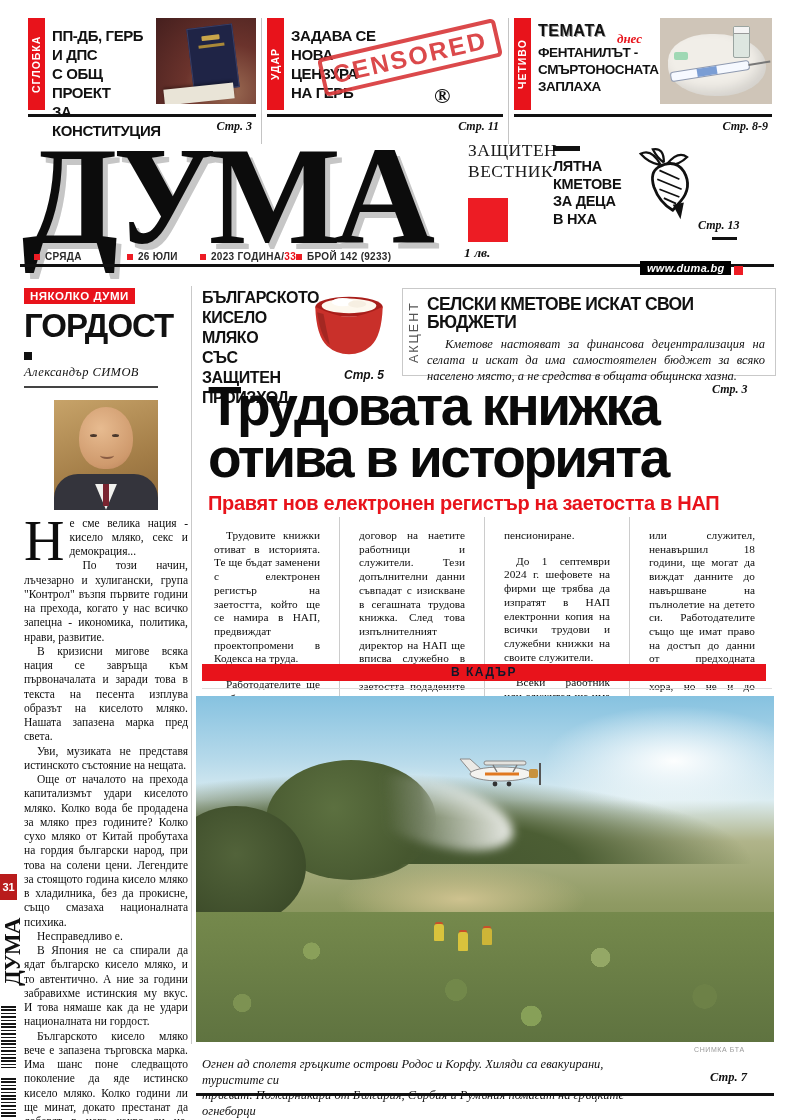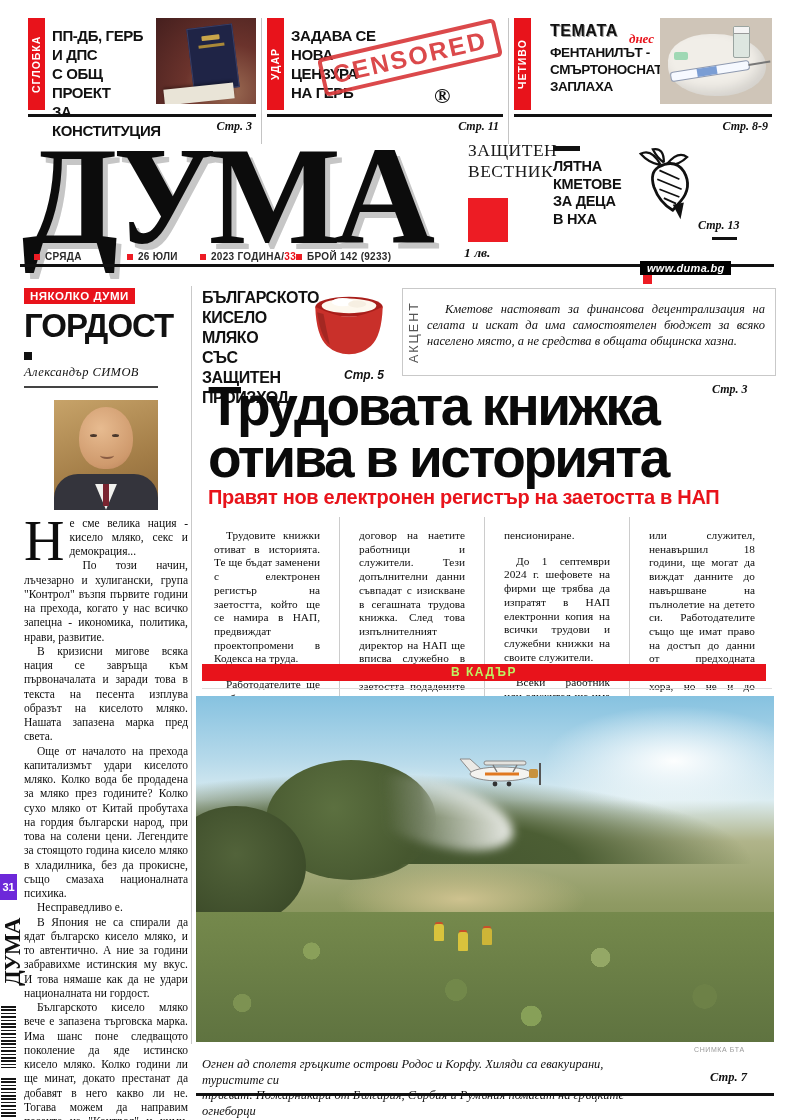--- a/index.html
+++ b/index.html
@@ -56,21 +56,21 @@
   .carrot{position:absolute;left:628px;top:146px;width:74px;height:82px;}
   .promo-ref{position:absolute;left:698px;top:218px;font-family:"Liberation Serif",serif;
       font-style:italic;font-weight:bold;font-size:12px;}
   .promo-ref-rule{position:absolute;left:712px;top:237px;width:25px;height:3px;background:#111;}
   .d-item{position:absolute;top:251px;font-size:10px;font-weight:bold;color:#2b2b2b;letter-spacing:.3px;}
   .d-item::before{content:"";display:inline-block;width:6px;height:6px;background:#ed1c24;margin-right:5px;}
   .d-red{color:#e8131b;}
   .price{position:absolute;left:464px;top:245px;font-family:"Liberation Serif",serif;
       font-style:italic;font-weight:bold;font-size:13.5px;}
   .main-rule{position:absolute;left:20px;top:264px;width:754px;height:3px;background:#111;}
-  .site{position:absolute;left:640px;top:261px;display:flex;align-items:flex-start;flex-direction:column;}
+  .site{position:absolute;left:640px;top:261px;display:flex;align-items:flex-end;}
   .site .pill{background:#000;color:#fff;font-weight:bold;font-style:italic;font-size:11px;
       padding:1px 7px;letter-spacing:.3px;}
   .site .sq{width:9px;height:9px;background:#ed1c24;margin-left:3px;}
   
   .op{position:absolute;left:24px;top:286px;width:164px;}
   .rubric{display:inline-block;background:#e8131b;color:#fff;font-weight:bold;font-size:11.5px;
       letter-spacing:.5px;padding:2px 6px;}
   .op-title{font-size:33px;font-weight:bold;letter-spacing:-1px;line-height:1.05;margin-top:5px;}
   .op-bullet{width:8px;height:8px;background:#111;margin-top:8px;}
   .op-author{font-family:"Liberation Serif",serif;font-style:italic;font-size:12.5px;margin-top:5px;letter-spacing:.4px;}
@@ -103,30 +103,30 @@
   .ac-label span{writing-mode:vertical-rl;transform:rotate(180deg);display:block;height:100%;width:22px;
       text-align:center;color:#555;font-size:12.5px;letter-spacing:2px;line-height:22px;}
   .ac-content{padding:7px 10px 0 2px;}
   .ac-title{font-weight:bold;font-size:17.5px;letter-spacing:-0.6px;line-height:1;}
   .ac-deck{font-family:"Liberation Serif",serif;font-style:italic;font-size:12.5px;line-height:1.26;
       margin-top:6px;text-indent:18px;text-align:justify;}
   .ac-ref{position:absolute;left:712px;top:382px;font-family:"Liberation Serif",serif;
       font-style:italic;font-weight:bold;font-size:12px;}
   .lead-hed{position:absolute;left:208px;top:380px;width:576px;}
   .lead-hed h1{margin:0;font-size:55px;line-height:52px;letter-spacing:-2.5px;font-weight:bold;color:#0a0a0a;}
-  .lead-sub{margin-top:2px;font-size:20px;font-weight:bold;color:#e8131b;letter-spacing:-0.3px;}
+  .lead-sub{margin-top:8px;font-size:20px;font-weight:bold;color:#e8131b;letter-spacing:-0.3px;}
   .cols{position:absolute;left:202px;top:517px;width:572px;display:flex;}
   .col{flex:1 1 25%;padding:0 7px;border-left:1px solid #ccc;}
   .col:first-child{border-left:none;padding-left:0;}
   .col p{margin:12px;font-family:"Liberation Serif",serif;font-size:11.3px;line-height:13.7px;
       text-align:justify;color:#0d0d0d;}
   .col p.ind{text-indent:12px;}
   .col-ref{font-family:"Liberation Serif",serif;font-style:italic;font-weight:bold;font-size:12px;
       text-align:right;margin-top:8px;}
-  .kadar{position:absolute;left:202px;top:664px;width:564px;height:17px;background:#e8131b;color:#bef264;
+  .kadar{position:absolute;left:202px;top:664px;width:564px;height:17px;background:#e8131b;color:#0f172a;
       font-weight:bold;font-size:12px;letter-spacing:1.5px;text-align:center;line-height:17px;}
   .kadar-line{position:absolute;left:202px;top:688px;width:570px;height:1px;background:#ddd;}
   
   .photo{position:absolute;left:196px;top:696px;width:578px;height:346px;overflow:hidden;
       background:linear-gradient(180deg,#86c2e0 0%,#b5d9ea 18%,#dcedf2 30%,#b0b48a 42%,#8f9a63 60%,#77894f 80%,#67793f 100%);}
   .cloud{position:absolute;right:-30px;top:10px;width:260px;height:110px;background:radial-gradient(closest-side,#fdfefe,rgba(253,254,254,0));}
   .ridge{position:absolute;left:-20px;top:78px;width:640px;height:90px;
       background:radial-gradient(60% 100% at 30% 100%,#41522d 0%,#4c5e34 55%,rgba(76,94,52,0) 100%);}
   .tree1{position:absolute;left:70px;top:64px;width:170px;height:120px;border-radius:50%;
       background:radial-gradient(circle at 40% 40%,#5c7040,#46572f 70%,rgba(70,87,47,0));}
@@ -147,21 +147,21 @@
       filter:blur(5px);transform:rotate(16deg);}
   .plane{position:absolute;left:255px;top:52px;}
   .ff{position:absolute;width:10px;height:17px;background:#d9c33c;border-radius:3px 3px 1px 1px;box-shadow:0 -3px 0 -1px #c8502a;}
   .credit{position:absolute;left:694px;top:1046px;font-size:7px;color:#9a9a9a;letter-spacing:.6px;}
   .caption{position:absolute;left:202px;top:1057px;width:462px;font-family:"Liberation Serif",serif;
       font-style:italic;font-size:12.5px;line-height:15.5px;color:#111;}
   .cap-ref{position:absolute;left:710px;top:1070px;font-family:"Liberation Serif",serif;
       font-style:italic;font-weight:bold;font-size:12.5px;}
   .bottom-rule{position:absolute;left:196px;top:1093px;width:578px;height:3px;background:#111;}
   
-  .spine-num{position:absolute;left:0;top:874px;width:17px;height:26px;background:#6d28d9;color:#fff;
+  .spine-num{position:absolute;left:0;top:874px;width:17px;height:26px;background:#b91c1c;color:#fff;
       font-weight:bold;font-size:11px;text-align:center;line-height:26px;}
   .spine-logo{position:absolute;left:0;top:902px;width:17px;height:100px;}
   .spine-logo span{writing-mode:vertical-rl;transform:rotate(180deg);display:block;height:100%;
       font-family:"Liberation Serif",serif;font-weight:bold;font-size:23px;letter-spacing:-1px;text-align:center;}
   .barcode{position:absolute;left:1px;width:15px;background:repeating-linear-gradient(180deg,#151515 0 1.6px,#fff 1.6px 3.4px);}
 </style>
 </head>
 <body>
 
 <div class="teasers">
@@ -208,21 +208,21 @@
     <div class="tz-ref">Стр. 11</div>
   </div>
 
   <div class="tz-div"></div>
 
   <div class="tz" style="width:258px;">
     <div class="tz-main">
       <div class="tz-band">
           <span>ЧЕТИВО</span>
         </div>
-      <div style="flex:1;margin-left:12px;">
+      <div style="flex:1;">
         <div class="brand">
           <span class="bm">ТЕМАТА</span>
           <span class="bs">днес</span>
         </div>
         <div class="tz-title" style="width:118px;font-size:13.5px;line-height:17px;padding-top:2px;">
           <div>ФЕНТАНИЛЪТ -</div>
           <div>СМЪРТОНОСНАТА</div>
           <div>ЗАПЛАХА</div>
         </div>
       </div>
@@ -299,20 +299,21 @@
     <div class="eye" style="left:58px;"></div>
     <div class="mouth"></div>
     <div class="shoulders"></div>
     <div class="shirt"></div>
     <div class="tie"></div>
   </div>
   <div class="op-body">
     <p class="lead"><span class="dropcap">Н</span><span>е сме велика нация - кисело мляко, секс и демокрация...</span></p>
     <p>По този начин, лъчезарно и хулигански, група "Контрол" възпя първите години на прехода, когато у нас всичко запецна - икономика, политика, нрави, развитие.</p>
     <p>В кризисни мигове всяка нация се завръща към първоначалата и заради това в текста на песента изплува образът на киселото мляко. Нашата запазена марка пред света.</p>
+    <p>Уви, музиката не представя истинското състояние на нещата.</p>
     <p>Още от началото на прехода капитализмът удари киселото мляко. Колко вода бе продадена за мляко през годините? Колко сухо мляко от Китай пробутаха на гордия български народ, при това на солени цени. Легендите за стоящото година кисело мляко в хладилника, без да прокисне, също смазаха националната психика.</p>
     <p>Несправедливо е.</p>
     <p>В Япония не са спирали да ядат българско кисело мляко, и то автентично. А ние за години забравихме истинския му вкус. И това нямаше как да не удари националната ни гордост.</p>
     <p>Българското кисело мляко вече е запазена търговска марка. Има шанс поне следващото поколение да яде истинско кисело мляко. Колко години ли ще минат, докато престанат да добавят в него какво ли не. Тогава можем да направим песента на "Контрол" и химн. Ако няма друго, и киселото мляко е повод за гордост.</p>
   </div>
 
   
 
   
 </div>
@@ -335,20 +336,21 @@
     <ellipse cx="54" cy="13" rx="10" ry="4" fill="#f6efe2"></ellipse>
   </svg>
   <div class="yog-ref">Стр. 5</div>
 </div>
 
 <div class="accent">
   <div class="ac-label">
       <span>АКЦЕНТ</span>
     </div>
   <div class="ac-content">
+    <div class="ac-title">СЕЛСКИ КМЕТОВЕ ИСКАТ СВОИ БЮДЖЕТИ</div>
     <div class="ac-deck">Кметове настояват за финансова децентрализация на селата и искат да има самостоятелен бюджет за всяко населено място, а не средства в общата общинска хазна.</div>
   </div>
 </div>
 <div class="ac-ref">Стр. 3</div>
 
 <div class="lead-hed">
   <h1>
     <div>Трудовата книжка</div>
     <div>отива в историята</div>
   </h1>

